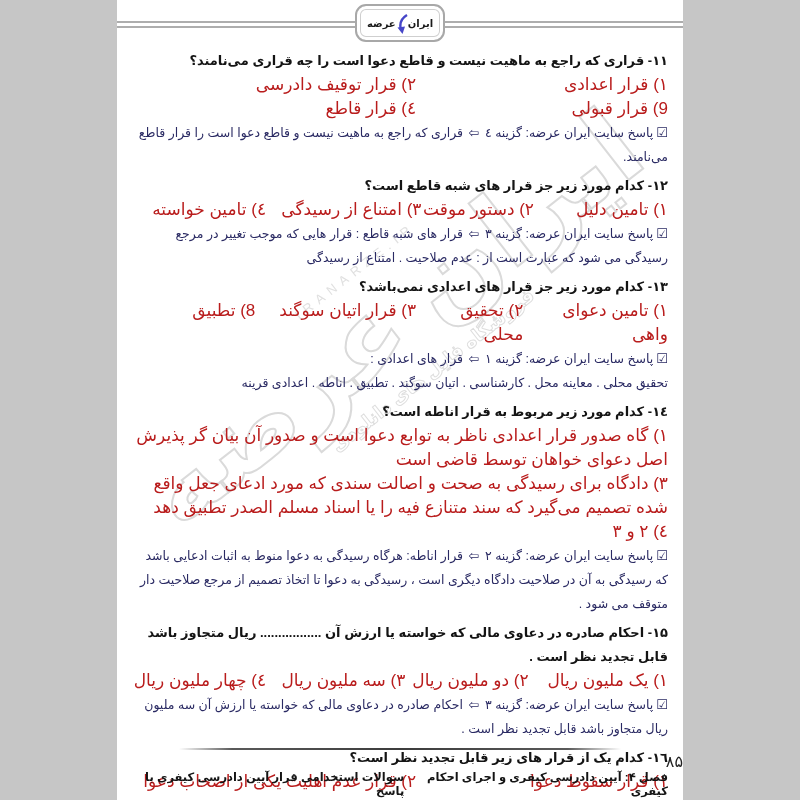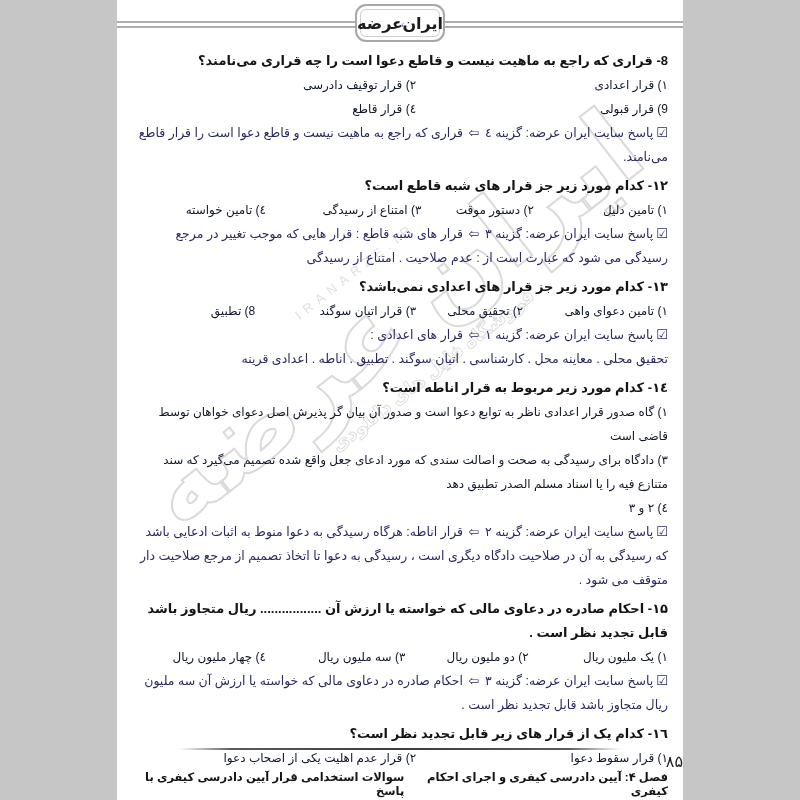--- a/index.html
+++ b/index.html
@@ -19,21 +19,21 @@
   .header-rule { position:absolute; top:21px; left:0; width:100%; }
   .header-rule .rule-line { height:2px; background:#adadad; margin-bottom:3px; }
   .logo-badge {
     position:absolute; top:4px; left:50%; transform:translateX(-50%);
     width:90px; height:38px; background:#fff;
     border:2px solid #a8a8a8; border-radius:11px;
     box-shadow:inset 0 0 0 3px #fff, inset 0 0 0 4px #cfcfcf;
     display:flex; align-items:center; justify-content:center;
     z-index:3;
   }
-  .logo-text { font-weight:bold; font-size:16px; color:#1c1c1c; letter-spacing:0; }
+  .logo-text { font-weight:bold; font-size:10px; color:#1c1c1c; letter-spacing:0; }
   .logo-arrow { width:16px; height:22px; margin:0 -2px; position:relative; top:2px; }
   
   .watermark {
     position:absolute; top:255px; left:-20px; width:600px;
     transform:rotate(-38deg);
     text-align:center; pointer-events:none; z-index:1;
   }
   .wm-main {
     font-size:105px; font-weight:bold;
     color:transparent; -webkit-text-stroke:2px #dadada;
@@ -47,21 +47,21 @@
   }
   
   .content {
     position:absolute; top:44px; right:0; left:0;
     padding:0 15px; z-index:2;
   }
   .q-title {
     font-size:13px; font-weight:bold; color:#141414;
     line-height:24px; padding-top:5px;
   }
-  .opt { font-size:12px; color:#0f172a; line-height:24px; }
+  .opt { font-size:17px; color:#b91c1c; line-height:24px; }
   .opts-grid-2 { display:grid; grid-template-columns:47% 53%; }
   .opts-grid-4a { display:grid; grid-template-columns:25% 21% 29% 25%; }
   .opts-grid-4b { display:grid; grid-template-columns:27% 20% 30% 23%; }
   .opts-grid-4c { display:grid; grid-template-columns:26% 23% 26% 25%; }
   .answer { font-size:12.5px; color:#2a2a63; line-height:24px; }
   .answer b { font-weight:normal; }
   .ans-icon { font-size:13px; margin-left:3px; }
   .arrow-icon { font-size:13px; padding:0 2px; }
   
   .footer { position:absolute; bottom:0; left:0; width:100%; height:60px; z-index:2; }
@@ -99,21 +99,21 @@
 
   <div class="watermark">
     <div class="wm-latin">IRANARZE.IR</div>
     <div class="wm-main">ایران عرضه</div>
     <div class="wm-sub">فروشگاه فایل های دانلودی</div>
   </div>
 
   <div class="content">
 
     <div class="q">
-      <p class="q-title">8- قراری که راجع به ماهیت نیست و قاطع دعوا است را چه قراری می‌نامند؟</p>
+      <p class="q-title">۱۱- قراری که راجع به ماهیت نیست و قاطع دعوا است را چه قراری می‌نامند؟</p>
       <div class="opts-grid-2">
         <span class="opt">۱) قرار اعدادی</span>
         <span class="opt">۲) قرار توقیف دادرسی</span>
         <span class="opt">9) قرار قبولی</span>
         <span class="opt">٤) قرار قاطع</span>
       </div>
       <p class="answer"><span class="ans-icon">☑</span><b>پاسخ سایت ایران عرضه: گزینه ٤</b> <span class="arrow-icon">⇦</span> <span>قراری که راجع به ماهیت نیست و قاطع دعوا است را قرار قاطع می‌نامند.</span></p>
     </div>
 
     <div class="q">

